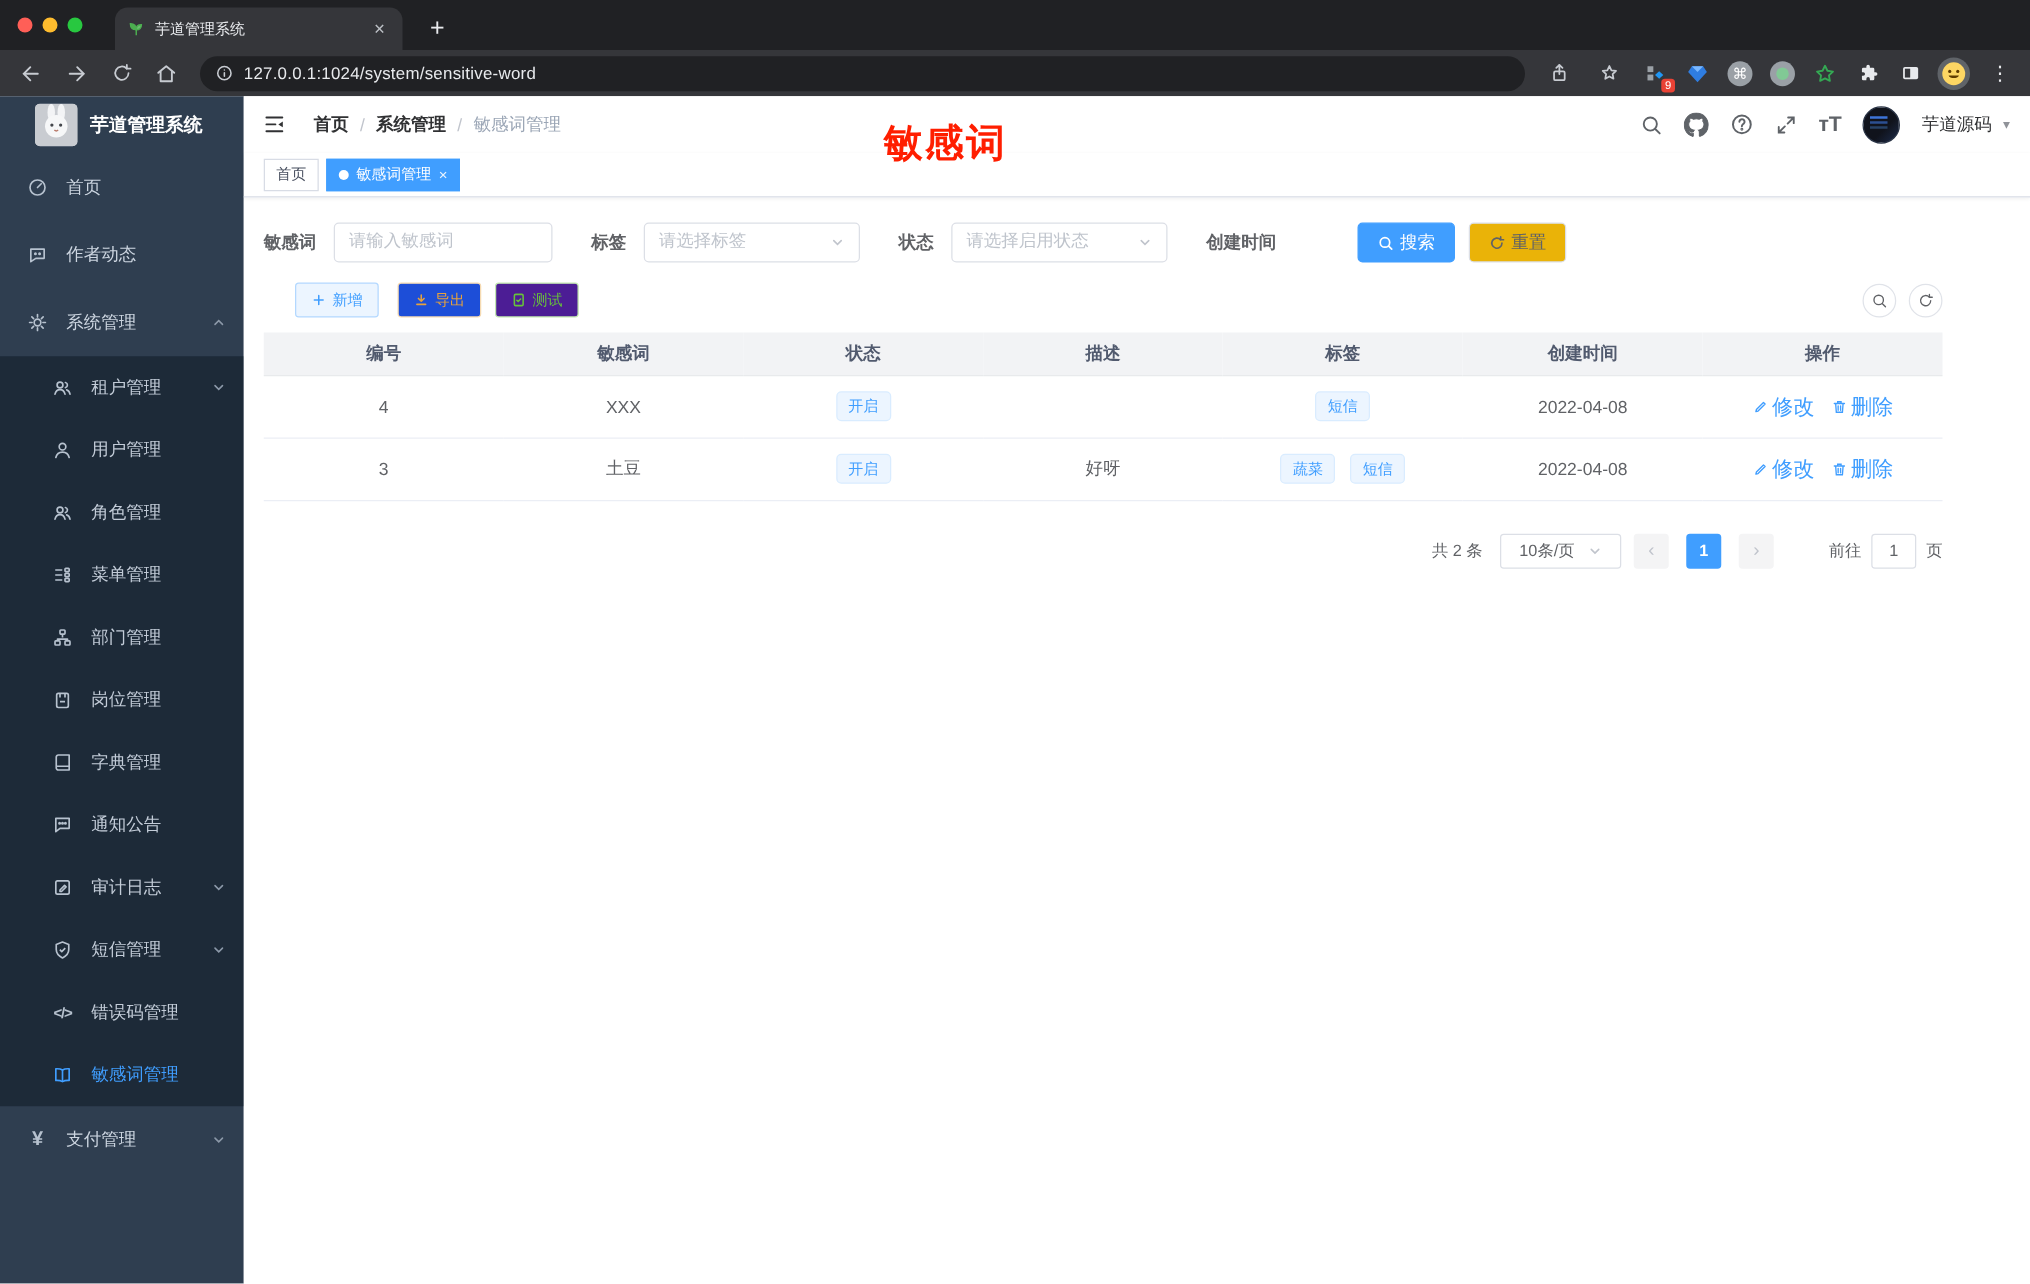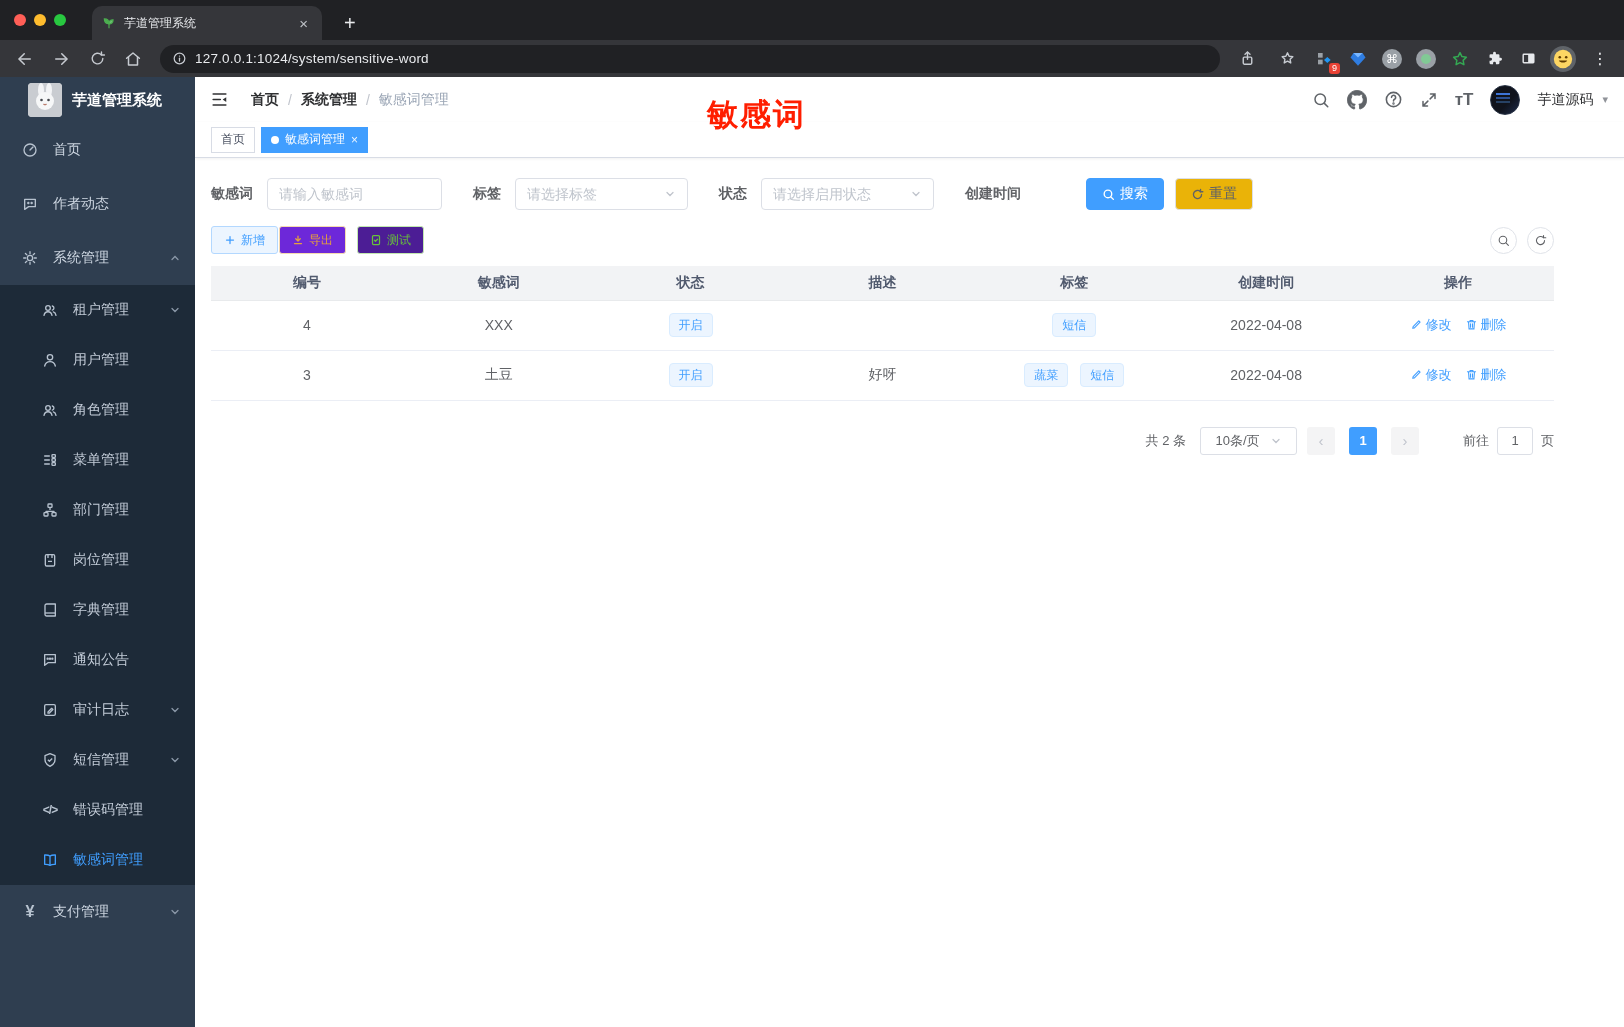--- a/index.html
+++ b/index.html
@@ -73,56 +73,56 @@
   .tv-tab.active { background:#409eff; border-color:#409eff; color:#fff; }
   .tv-dot { width:8px; height:8px; border-radius:50%; background:#fff; }
   .tv-close { font-size:12px; opacity:.9; }
 
   .content { flex:1; padding:20px 70px 0 16px; }
   
   .filters { display:flex; align-items:center; }
   .f-group { display:flex; align-items:center; margin-right:31px; }
   .f-label { font-weight:bold; color:#606266; margin-right:14px; white-space:nowrap; }
   .el-input { height:32px; border:1px solid #dcdfe6; border-radius:4px; display:flex; align-items:center; padding:0 11px; background:#fff; }
-  .el-input input { border:none; outline:none; width:100%; font-size:14px; color:#3b82f6; font-family:Liberation Sans, sans-serif; background:transparent; }
+  .el-input input { border:none; outline:none; width:100%; font-size:14px; color:#3b82f6; font-family:Liberation Serif, serif; background:transparent; }
   .el-input input::placeholder { color:#bfc4cc; }
   .w-word { width:175px; }
   .w-select { width:173px; }
   .sel-arrow { color:#c0c4cc; margin-left:4px; }
   .daterange { width:229px; gap:6px; }
   .daterange input { width:72px; text-align:center; }
   .range-sep { color:#bfc4cc; }
   .cal-ic svg { stroke:#c0c4cc; }
   .btn { height:32px; border-radius:4px; display:inline-flex; align-items:center; justify-content:center; gap:5px; font-size:14px; padding:0 15px; cursor:pointer; border:1px solid #dcdfe6; background:#eab308; color:#606266; font-family:inherit; }
   .btn-primary { background:#409eff; border-color:#409eff; color:#fff; }
   .btn-primary svg { stroke:#fff; }
   .btn-reset { margin-left:11px; }
   .btn-reset svg { stroke:#606266; }
   .btn-search { margin-left:20px; }
 
   
   .toolbar-row { margin-top:16px; display:flex; align-items:center; }
-  .btn-sm { height:28px; font-size:12px; padding:0 12px; border-radius:3px; gap:5px; }
+  .btn-sm { height:28px; font-size:12px; padding:0 12px; border-radius:3px; gap:5px;margin-left:25px; }
   .btn-plain-blue { color:#409eff; background:#ecf5ff; border-color:#b3d8ff; }
   .btn-plain-blue svg { stroke:#409eff; }
-  .btn-plain-yellow { color:#e6a23c; background:#6d28d9; border-color:#f5dab1; margin-left:1px; }
+  .btn-plain-yellow { color:#e6a23c; background:#1d4ed8; border-color:#f5dab1; margin-left:15px; }
   .btn-plain-yellow svg { stroke:#e6a23c; }
   .btn-plain-green { color:#67c23a; background:#4c1d95; border-color:#c2e7b0; margin-left:11px; }
   .btn-plain-green svg { stroke:#67c23a; }
   .tb-right { margin-left:auto; display:flex; gap:10px; }
   .circle-btn { width:27px; height:27px; border-radius:50%; border:1px solid #e0e3e9; background:#fff; display:flex; align-items:center; justify-content:center; cursor:pointer; }
   .circle-btn svg { stroke:#606266; }
 
   
   .table { margin-top:12px; width:100%; border-collapse:collapse; table-layout:fixed; }
   .table th { height:34px; background:#f2f3f5; color:#515a6e; font-weight:bold; font-size:14px; border-bottom:1px solid #e8eaec; }
   .table td { height:50px; text-align:center; border-bottom:1px solid #ebeef5; color:#606266; font-size:14px; }
   .tag { display:inline-flex; align-items:center; height:24px; padding:0 9px; background:#ecf5ff; border:1px solid #d9ecff; border-radius:4px; color:#409eff; font-size:12px; margin:0 4px; }
   .ops { display:inline-flex; gap:13px; }
-  .op-link { color:#409eff; font-size:13px; display:inline-flex; align-items:center; gap:3px; cursor:pointer; }
+  .op-link { color:#409eff; font-size:17px; display:inline-flex; align-items:center; gap:3px; cursor:pointer; }
   .op-link svg { stroke:#409eff; }
 
   
   .pagination { margin-top:26px; display:flex; align-items:center; justify-content:flex-end; gap:10px; font-size:13px; color:#606266; }
   .pg-total { margin-right:4px; }
   .pg-size { width:97px; height:28px; border:1px solid #dcdfe6; border-radius:3px; display:flex; align-items:center; justify-content:center; gap:10px; background:#fff; cursor:pointer; }
   .pg-btn { width:28px; height:28px; border-radius:3px; background:#f4f4f5; color:#c0c4cc; display:flex; align-items:center; justify-content:center; font-size:15px; cursor:pointer; }
   .pg-btn:first-of-type{ margin-left:12px; }
   .pg-page { width:28px; height:28px; border-radius:3px; background:#409eff; color:#fff; display:flex; align-items:center; justify-content:center; font-size:13px; font-weight:bold; cursor:pointer; margin:0 4px; }
   .pg-goto { display:flex; align-items:center; gap:8px; margin-left:34px; }

